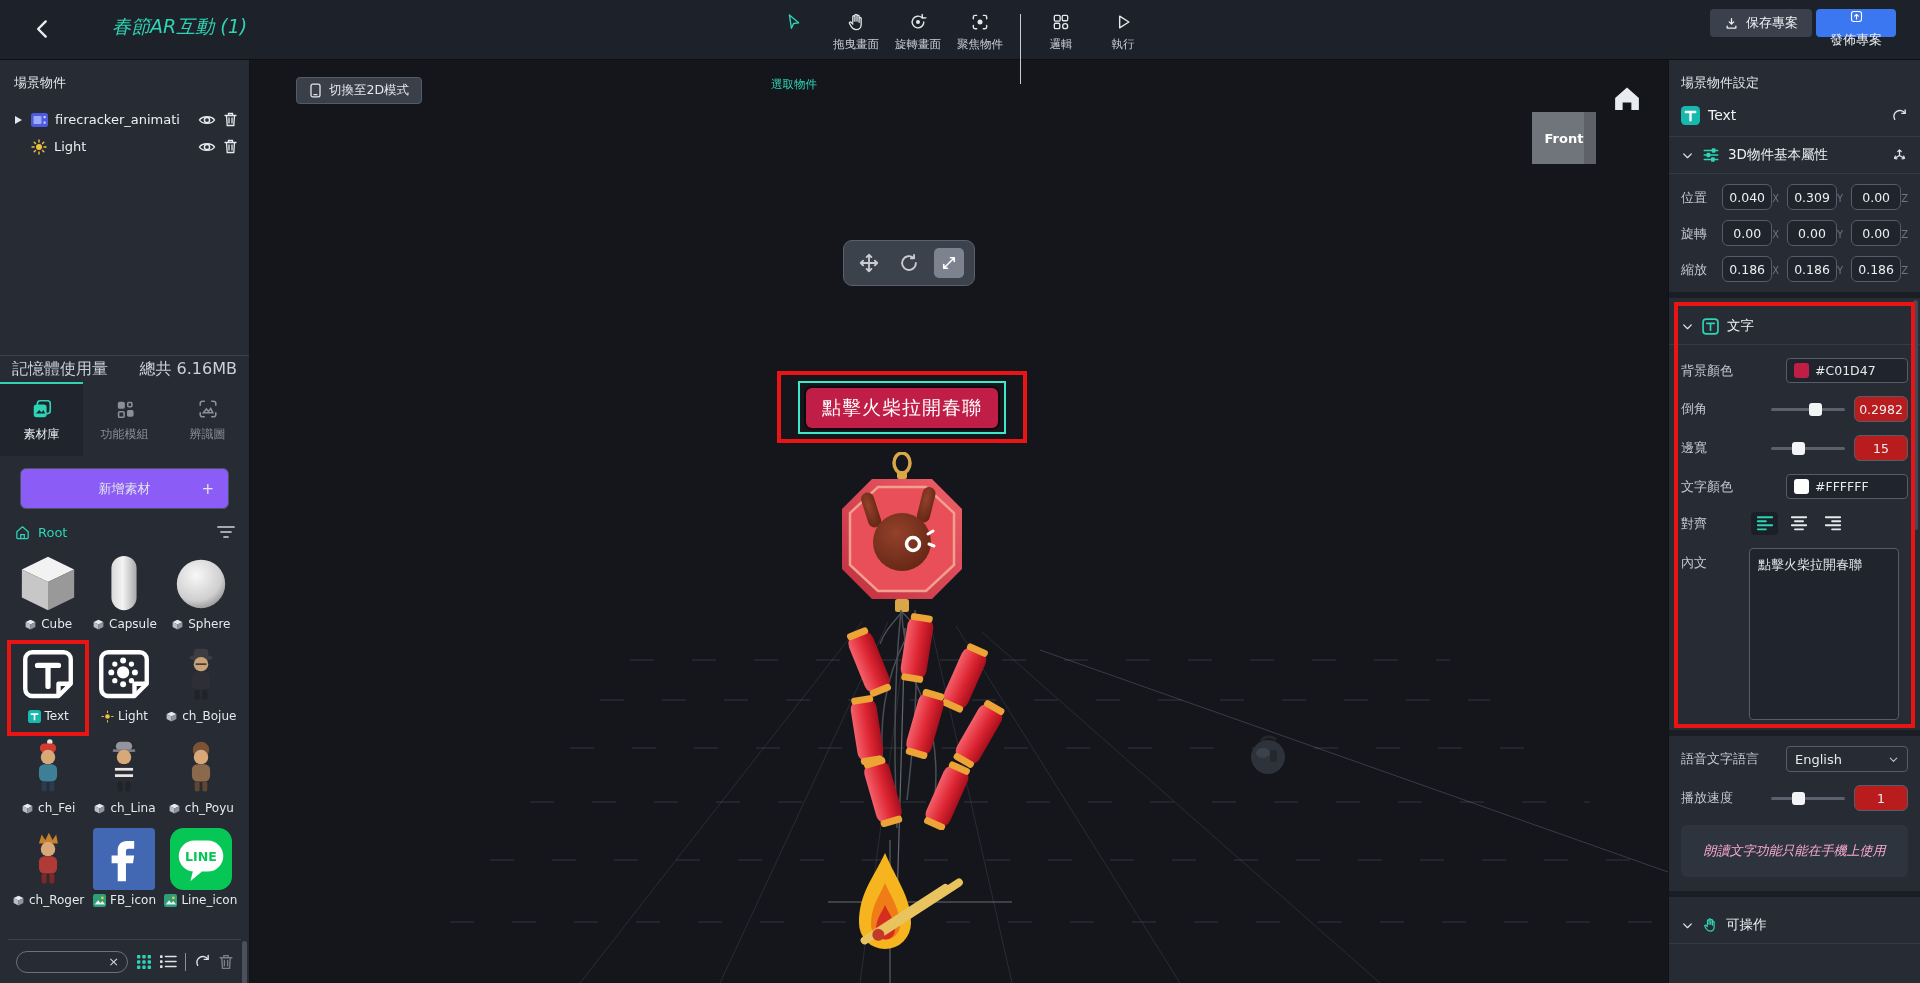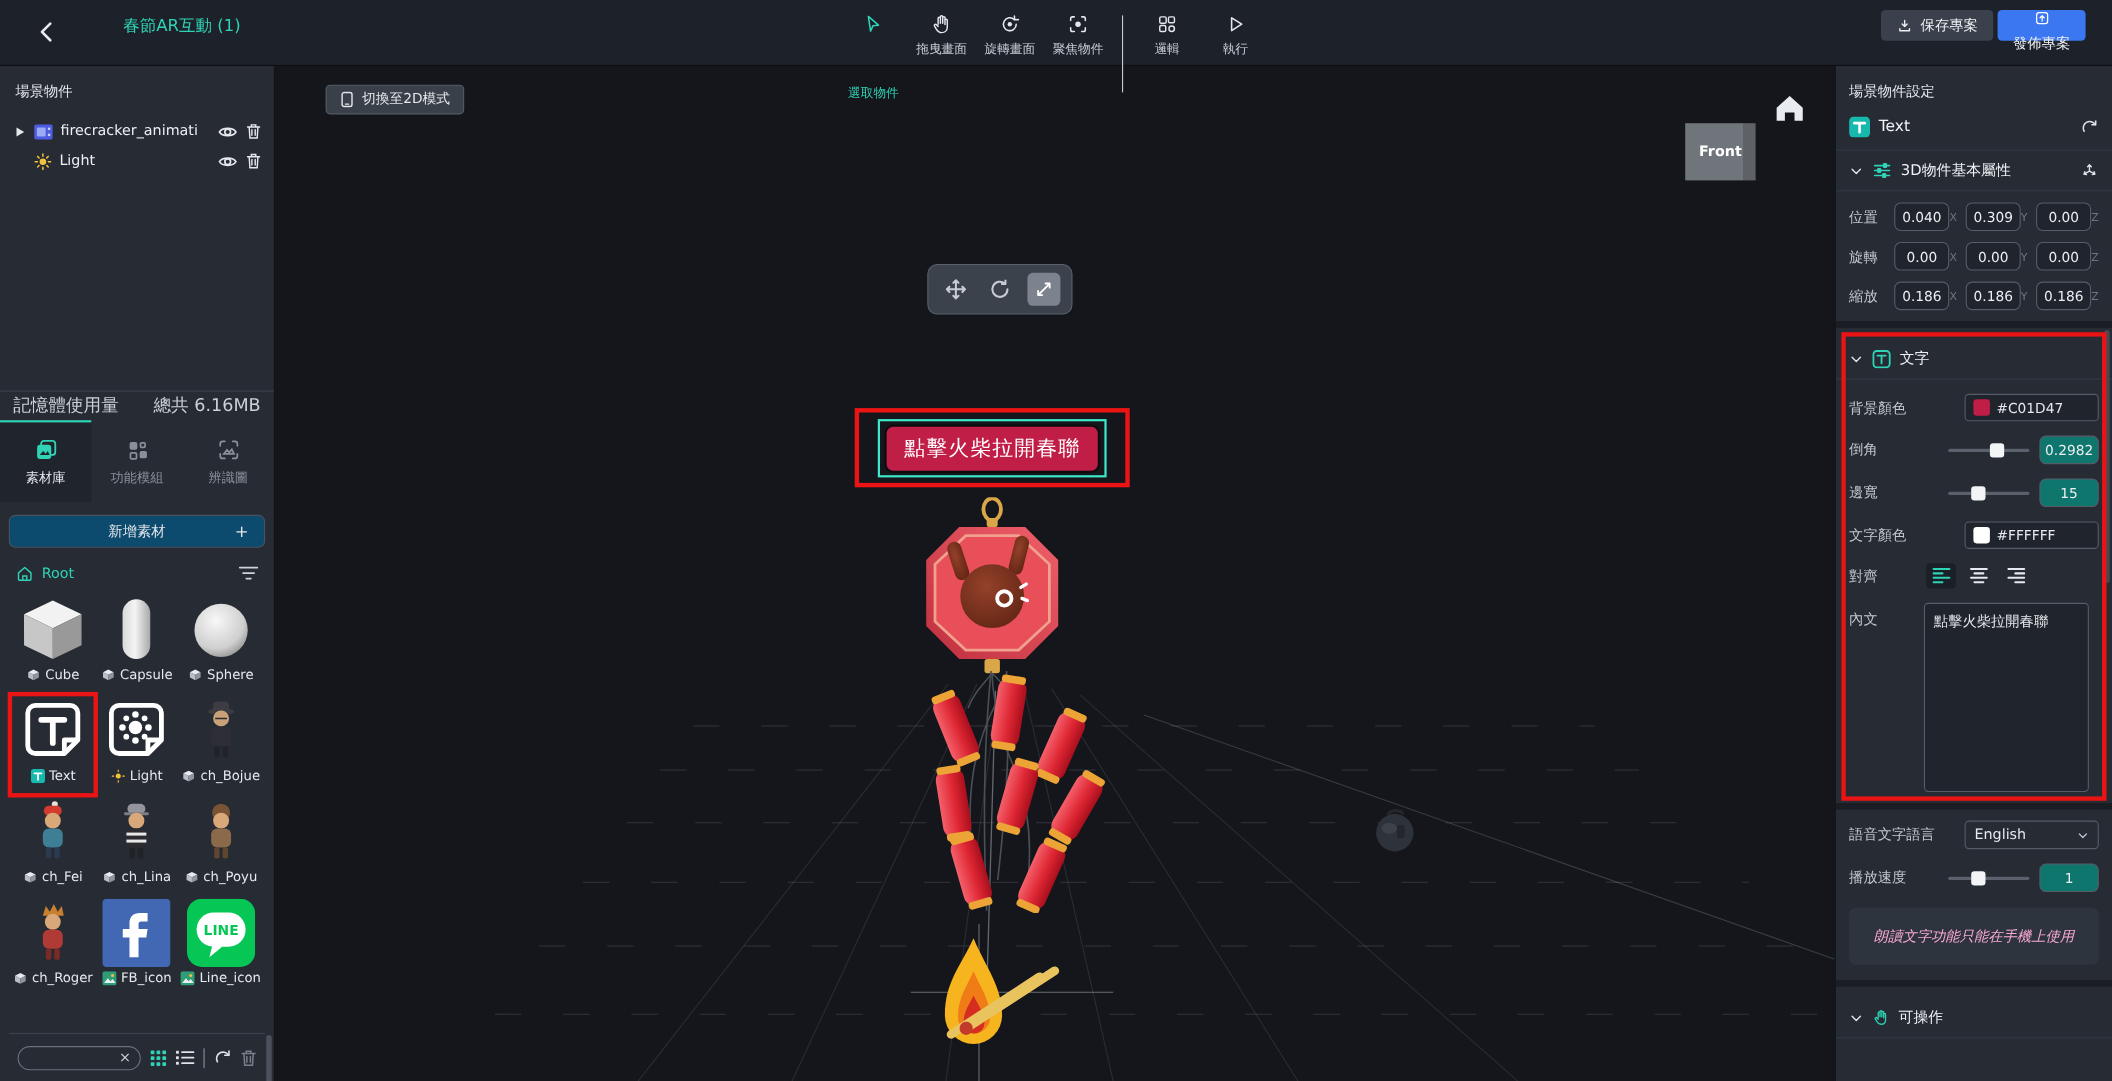--- a/index.html
+++ b/index.html
@@ -5,21 +5,21 @@
   html,body{margin:0;padding:0;background:#0d0f13;}
   *{box-sizing:border-box;}
   .app{position:relative;width:1920px;height:983px;overflow:hidden;background:#14161b;
        font-family:"DejaVu Sans","Liberation Sans",sans-serif;color:#dde1e6;}
   .abs{position:absolute;}
   svg{display:block;}
 
   
   .topbar{position:absolute;left:0;top:0;width:1920px;height:60px;background:#1d212a;border-bottom:1px solid #0d0f13;z-index:20;}
   .back{position:absolute;left:30px;top:16px;width:26px;height:26px;cursor:pointer;}
-  .title{position:absolute;left:112px;top:14px;font-size:15px;color:#2fd3b5;}
+  .title{position:absolute;left:112px;top:14px;font-size:19px;color:#2fd3b5;font-style:italic;}
   .tools{position:absolute;left:766px;top:6px;display:flex;gap:6px;align-items:stretch;}
   .tool{width:56px;display:flex;flex-direction:column;align-items:center;justify-content:flex-start;padding-top:5px;cursor:pointer;}
   .tool .ic{height:22px;display:flex;align-items:center;}
   .tool .tl{font-size:11.5px;color:#c9ced6;margin-top:4px;white-space:nowrap;}
   .tool.active .tl{color:#2fd3b5;margin-top:44px;}
   .tooldiv{width:1px;background:#e8ebef;opacity:.85;margin:8px 6px;}
   .actions{position:absolute;right:24px;top:9px;display:flex;gap:4px;}
   .btn{display:flex;align-items:center;gap:7px;height:28px;padding:0 14px;border-radius:4px;font-size:13px;color:#eef1f4;cursor:pointer;border:none;}
   .btn.save{background:#3a414c;}
   .btn.publish{background:#3b77f0;flex-direction:column;}
@@ -33,21 +33,21 @@
   .scene h3{margin:0 0 14px 0;font-size:13px;font-weight:normal;color:#e4e8ec;}
   .trow{display:flex;align-items:center;height:27px;gap:7px;}
   .trow .caret{width:10px;display:flex;}
   .trow .nm{font-size:13px;color:#eceff3;flex:1;white-space:nowrap;overflow:hidden;}
   .trow .ri{display:flex;gap:8px;align-items:center;}
   .memrow{height:27px;border-top:1px solid #3c434d;display:flex;align-items:center;justify-content:space-between;padding:0 12px;font-size:16px;color:#ccd1d8;}
   .tabs{display:flex;height:74px;}
   .tab{flex:1;display:flex;flex-direction:column;align-items:center;justify-content:center;gap:6px;font-size:12px;color:#8a9099;cursor:pointer;border-top:2px solid transparent;background:transparent;}
   .tab.active{background:#20242c;border-top:2px solid #2fd3b5;color:#e8ebef;}
   .lib{flex:1;position:relative;padding:12px 8px 0 8px;display:flex;flex-direction:column;}
-  .addbtn{height:30px;margin:0 0;border:1px solid #4b525c;border-radius:6px;background:#0c4a6e;display:flex;align-items:center;justify-content:center;position:relative;font-size:13px;color:#e2e6ea;cursor:pointer;}
+  .addbtn{height:41px;margin:0 12px;border:1px solid #4b525c;border-radius:6px;background:#8b5cf6;display:flex;align-items:center;justify-content:center;position:relative;font-size:13px;color:#e2e6ea;cursor:pointer;}
   .addbtn .plus{position:absolute;right:14px;font-size:15px;color:#e2e6ea;}
   .rootrow{height:30px;margin-top:8px;display:flex;align-items:center;gap:7px;padding:0 6px;}
   .rootrow .rl{color:#2fd3b5;font-size:13px;flex:1;}
   .grid{display:grid;grid-template-columns:repeat(3,1fr);row-gap:10px;padding:4px 2px 0 2px;}
   .cell{position:relative;display:flex;flex-direction:column;align-items:center;cursor:pointer;}
   .cell .thumb{height:64px;display:flex;align-items:center;justify-content:center;}
   .cell .alabel{height:18px;display:flex;align-items:center;gap:4px;font-size:12px;color:#e6e9ed;white-space:nowrap;}
   .anno{position:absolute;border:4px solid #ea1414;z-index:60;pointer-events:none;}
   .cell .anno{left:-3px;right:-3px;top:-3px;bottom:-11px;}
   .lfoot{height:44px;border-top:1px solid #3c434d;margin-top:auto;display:flex;align-items:center;gap:8px;padding:0 8px;}
@@ -84,21 +84,21 @@
   .num{width:50px;height:26px;background:#20242c;border:1px solid #565d68;border-radius:6px;display:flex;align-items:center;justify-content:center;font-size:12.5px;color:#eceff2;}
   .axis{font-size:10px;color:#6f7683;margin-top:2px;}
   .secgap{height:6px;background:#1a1d24;margin:10px -12px;}
   .frow{display:flex;align-items:center;margin-top:13px;}
   .flabel{width:66px;font-size:13px;color:#c3c8cf;flex-shrink:0;}
   .colorbox{margin-left:auto;width:122px;height:25px;background:#20242c;border:1px solid #565d68;border-radius:4px;display:flex;align-items:center;gap:6px;padding:0 7px;cursor:pointer;}
   .swatch{width:15px;height:15px;border-radius:3px;}
   .hex{font-size:12.5px;color:#e6e9ed;}
   .slider{margin-left:auto;width:74px;height:3px;background:#5a616c;border-radius:2px;position:relative;cursor:pointer;}
   .thumbk{position:absolute;top:-5px;width:13px;height:13px;background:#f2f4f6;border-radius:3px;}
-  .sval{width:54px;height:26px;margin-left:9px;background:#0f766e;border:1px solid #565d68;border-radius:6px;display:flex;align-items:center;justify-content:center;font-size:12.5px;color:#eceff2;}
+  .sval{width:54px;height:26px;margin-left:9px;background:#b91c1c;border:1px solid #565d68;border-radius:6px;display:flex;align-items:center;justify-content:center;font-size:12.5px;color:#eceff2;}
   .aligns{display:flex;gap:7px;margin-left:4px;}
   .abtn{width:27px;height:23px;border-radius:4px;display:flex;align-items:center;justify-content:center;cursor:pointer;}
   .abtn.active{background:#1b1f27;}
   .contentrow{display:flex;align-items:flex-start;margin-top:13px;}
   .ta{margin-left:2px;width:150px;height:172px;background:#20242c;border:1px solid #565d68;border-radius:4px;color:#e3e6ea;font-size:13px;padding:7px 8px;resize:none;font-family:inherit;outline:none;}
   .dd{margin-left:auto;width:122px;height:26px;background:#262b34;border:1px solid #565d68;border-radius:4px;display:flex;align-items:center;padding:0 8px;font-size:13px;color:#e6e9ed;cursor:pointer;}
   .dd .dv{flex:1;}
   .note{margin-top:14px;background:#2e343e;border-radius:6px;padding:17px 10px;font-size:13px;color:#f9a8d4;text-align:center;font-style:italic;}
   .sectextwrap{position:relative;}
   .sectextwrap .anno{left:-7px;right:-7px;top:-6px;bottom:-8px;}

